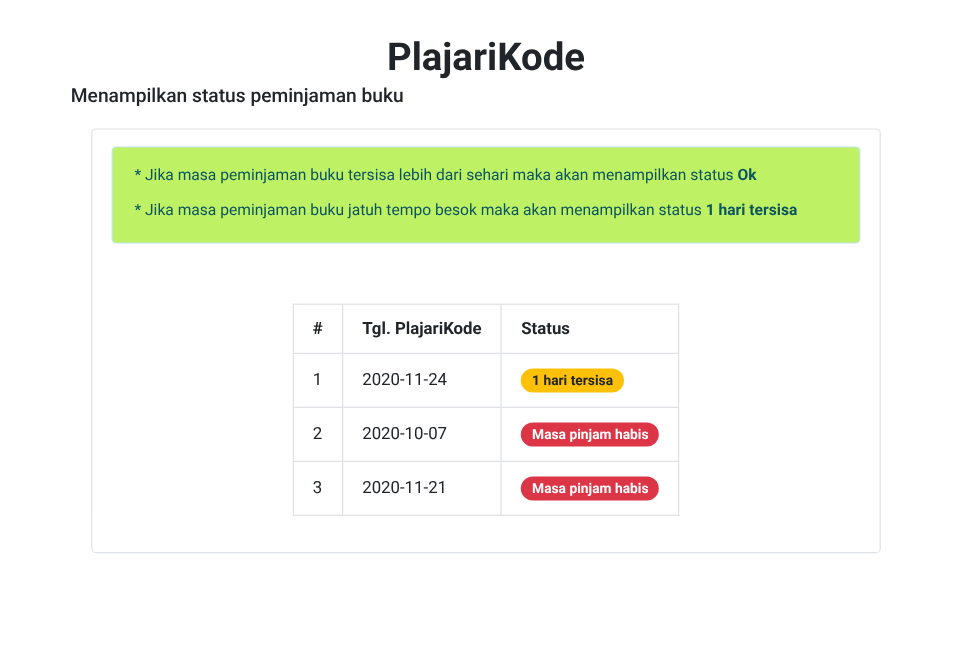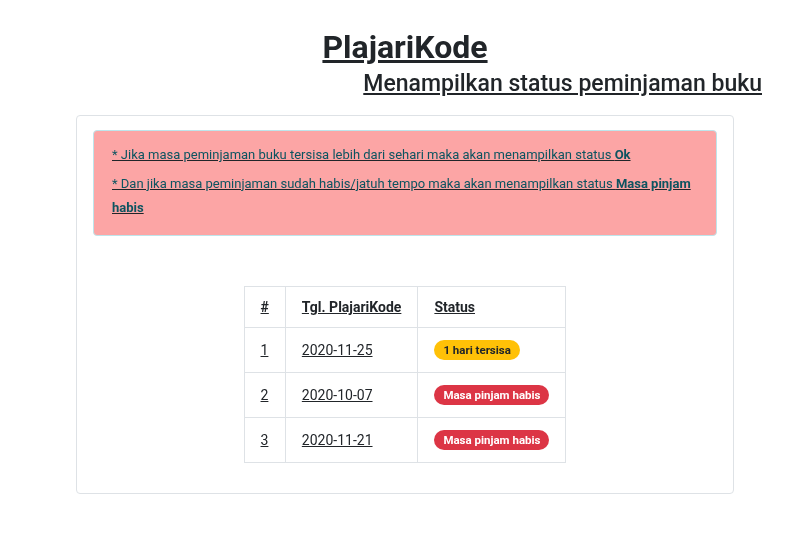--- a/index.html
+++ b/index.html
@@ -7,45 +7,44 @@
     margin: 0;
     padding: 0;
     font-family: "Segoe UI", -apple-system, BlinkMacSystemFont, Roboto, "Helvetica Neue", Arial, sans-serif;
     color: #212529;
     background: #fff;
   }
   .page {
     width: 714px;
     margin: 0 auto;
     padding: 10px 0 20px 0;
-    text-decoration: underline;
   }
   h1.title {
     text-align: center;
     font-size: 32px;
     font-weight: 700;
     margin: 18px 0 2px 0;
     color: #212529;
   }
   h2.subtitle {
-    text-align: right;
-    font-size: 23px;
+    text-align: left;
+    font-size: 16px;
     font-weight: 500;
     margin: 4px 0 18px 0;
     color: #212529;
     padding-left: 11px;
   }
   .panel {
     border: 1px solid #dee2e6;
     border-radius: 4px;
     margin: 0 28px;
     padding: 14px 16px 30px 16px;
   }
   .alert {
-    background: #fca5a5;
+    background: #bef264;
     border: 1px solid #bee5eb;
     color: #0c5460;
     border-radius: 4px;
     padding: 12px 18px 10px 18px;
     font-size: 13px;
     line-height: 1.9;
   }
   .alert p { margin: 0 0 4px 0; }
   .alert b { font-weight: 700; }
   .table-wrap {
@@ -86,37 +85,37 @@
   <h1 class="title">PlajariKode</h1>
   <h2 class="subtitle">Menampilkan status peminjaman buku</h2>
 
   <div class="panel">
 
     <div class="alert">
       <p>
         <span>* Jika masa peminjaman buku tersisa lebih dari sehari maka akan menampilkan status </span><b>Ok</b>
       </p>
       <p>
-        <span>* Dan jika masa peminjaman sudah habis/jatuh tempo maka akan menampilkan status </span><b>Masa pinjam habis</b>
+        <span>* Jika masa peminjaman buku jatuh tempo besok maka akan menampilkan status </span><b>1 hari tersisa</b>
       </p>
     </div>
 
     <div class="table-wrap">
       <table>
         <thead>
           <tr>
             <th>#</th>
             <th>Tgl. PlajariKode</th>
             <th>Status</th>
           </tr>
         </thead>
         <tbody>
           <tr>
             <td>1</td>
-            <td>2020-11-25</td>
+            <td>2020-11-24</td>
             <td>
               <span class="badge badge-warning">1 hari tersisa</span>
             </td>
           </tr>
           <tr>
             <td>2</td>
             <td>2020-10-07</td>
             <td>
               <span class="badge badge-danger">Masa pinjam habis</span>
             </td>

